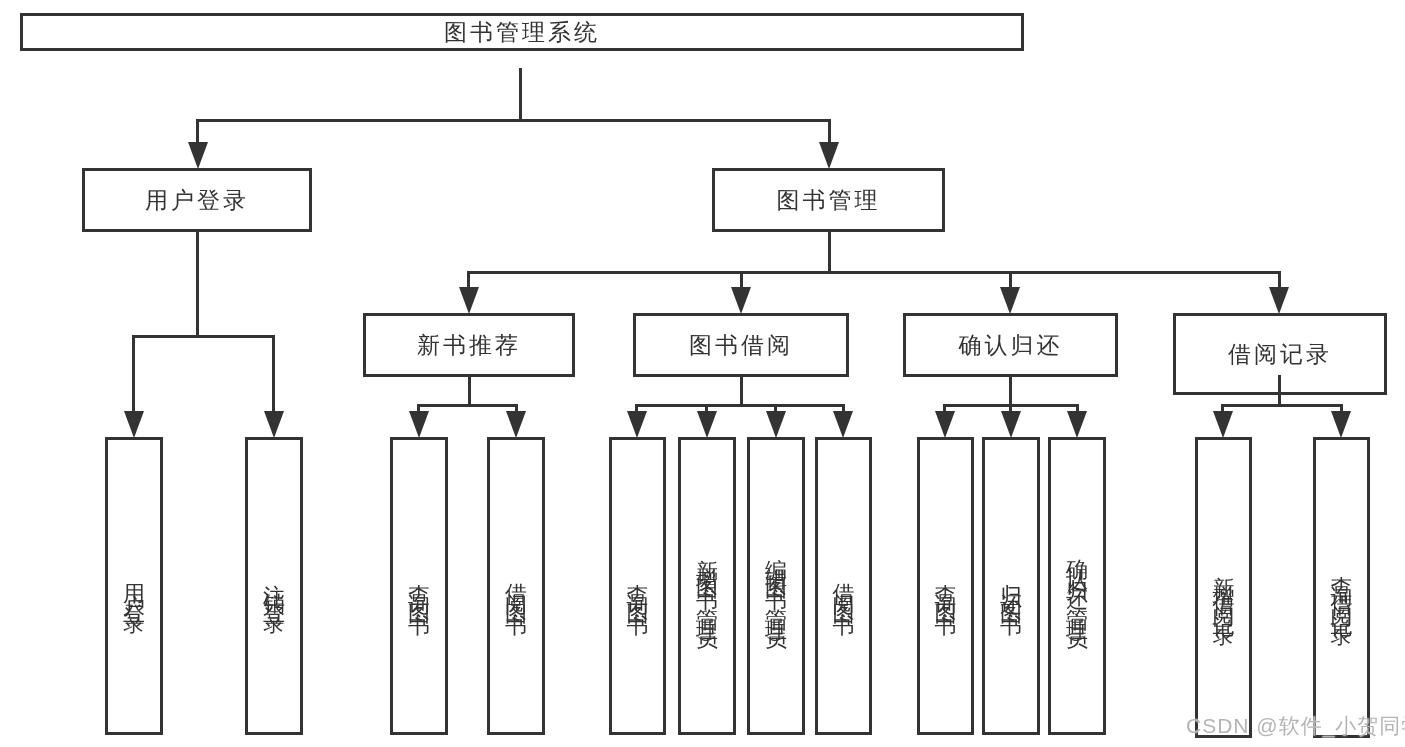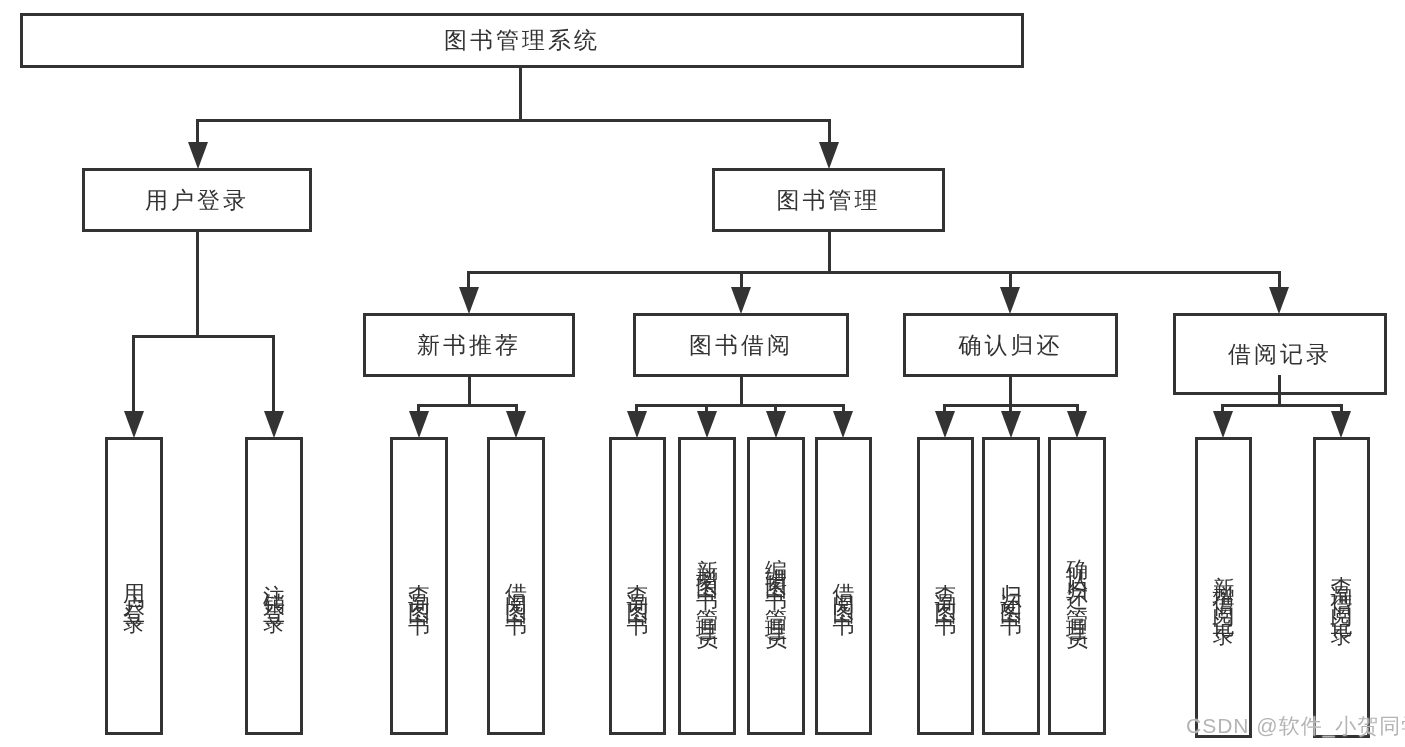--- a/index.html
+++ b/index.html
@@ -44,21 +44,21 @@
     text-shadow:0 0 2px #ffffff;
     white-space:nowrap;
     z-index:5;
   }
 </style>
 </head>
 <body>
 
 <div class="stage">
 
-  <div class="box hbox" style="left:20px;top:13px;width:1004px;height:55px;">
+  <div class="box hbox" style="left:20px;top:13px;width:1004px;height:38px;">
     <span>图书管理系统</span>
   </div>
 
   <div class="vline" style="left:519px;top:68px;height:53px;"></div>
   <div class="hline" style="left:196px;top:119px;width:635px;"></div>
   <div class="vline" style="left:196px;top:119px;height:28px;"></div>
   <div class="vline" style="left:828px;top:119px;height:28px;"></div>
   <div class="arrow" style="left:188px;top:142px;"></div>
   <div class="arrow" style="left:819px;top:142px;"></div>
 

